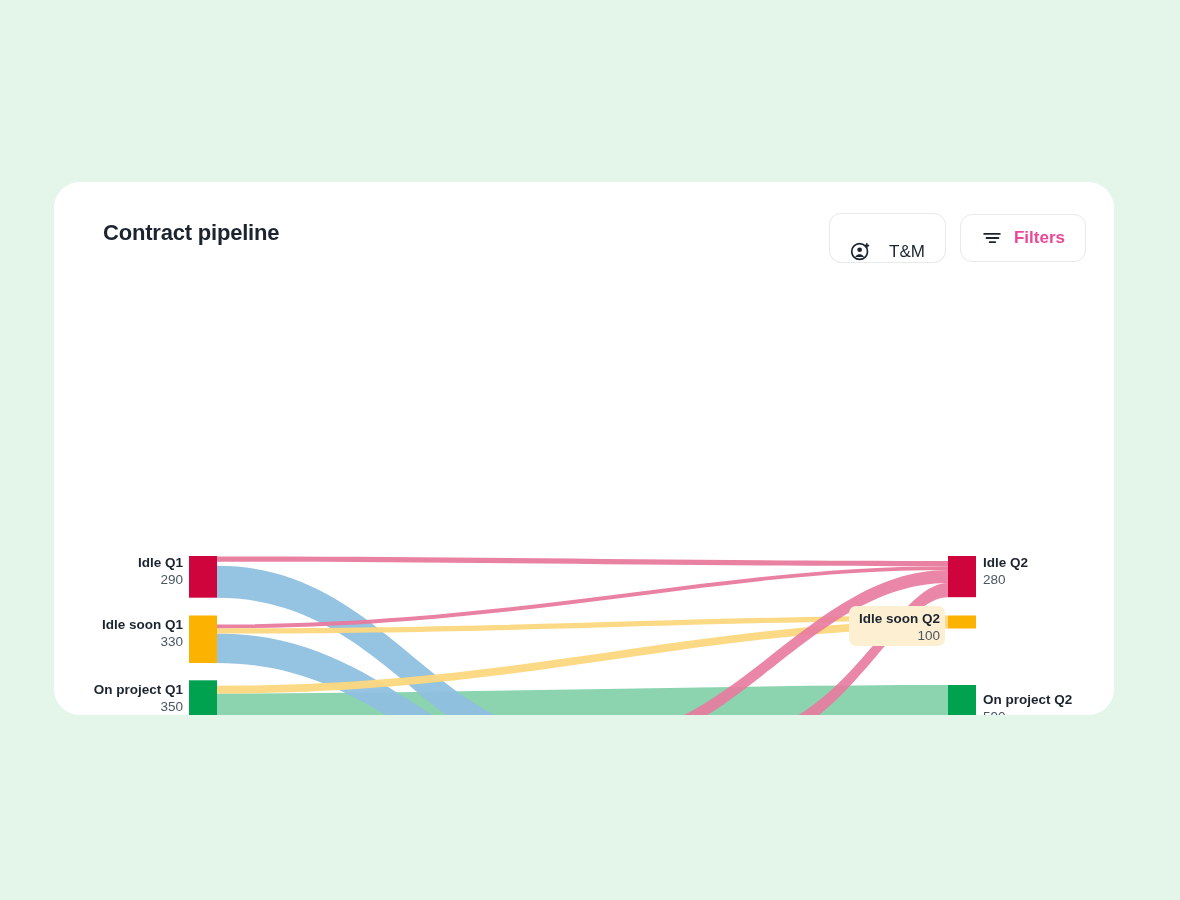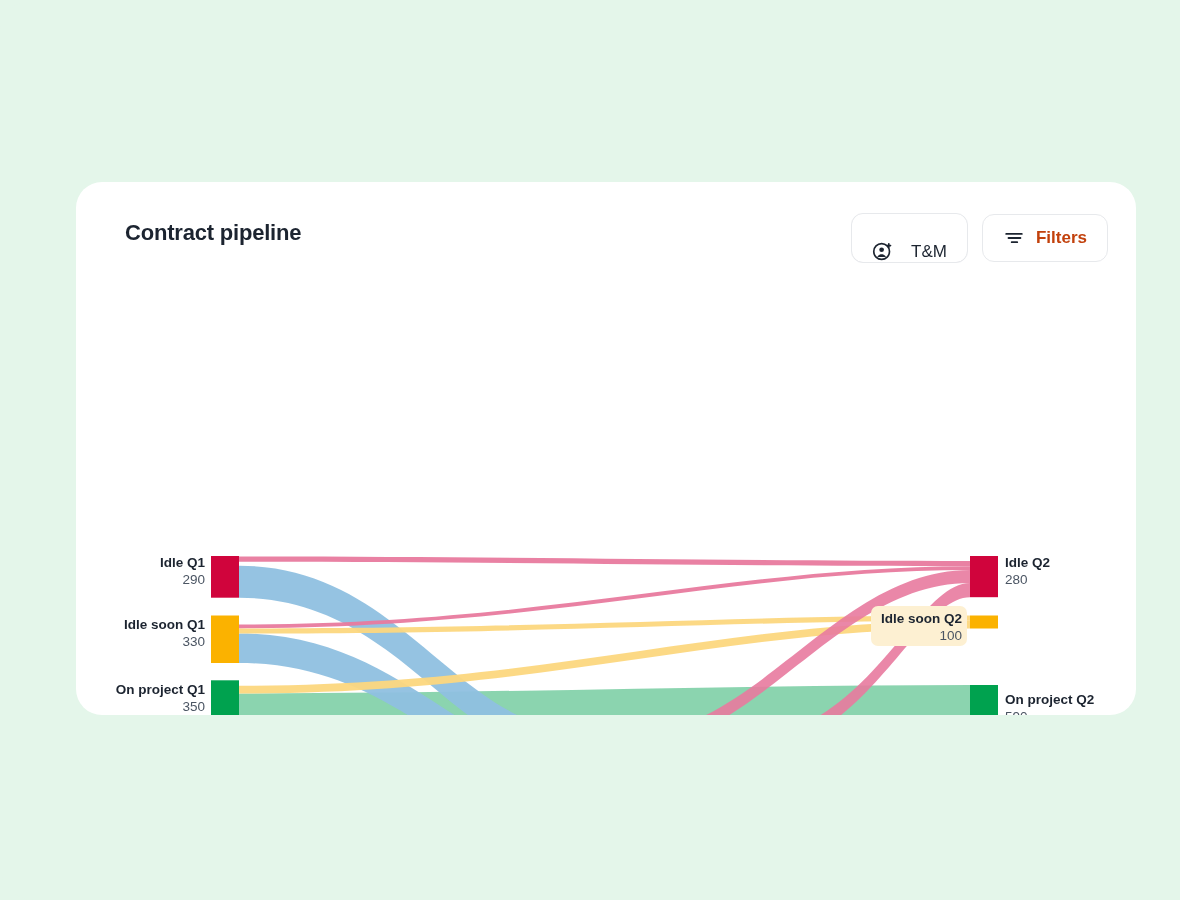--- a/index.html
+++ b/index.html
@@ -16,21 +16,21 @@
   .page-frame {
     position: absolute;
     left: 0; top: 0;
     width: 1180px;
     height: 900px;
     background: #e4f6ea;
     border-radius: 34px;
   }
   .card {
     position: absolute;
-    left: 76px;
+    left: 54px;
     top: 182px;
     width: 1060px;
     height: 533px;
     background: #ffffff;
     border-radius: 26px;
   }
   .card-header {
     position: absolute;
     left: 0; top: 0;
     width: 1060px;
@@ -85,21 +85,21 @@
     box-shadow: 0 1px 2px rgba(16,24,40,.08);
   }
   .btn-plain {
     display: flex;
     align-items: center;
     gap: 11px;
     height: 48px;
     padding: 0 20px;
     font-size: 17px;
     font-weight: bold;
-    color: #c2410c;
+    color: #ec4899;
     background: #ffffff;
     border: 1px solid #e7e9ec;
     border-radius: 12px;
     cursor: pointer;
     font-family: "Liberation Sans", sans-serif;
     white-space: nowrap;
   }
   .icon { display: inline-flex; align-items: center; justify-content: center; }
   
   .sankey-wrap {

